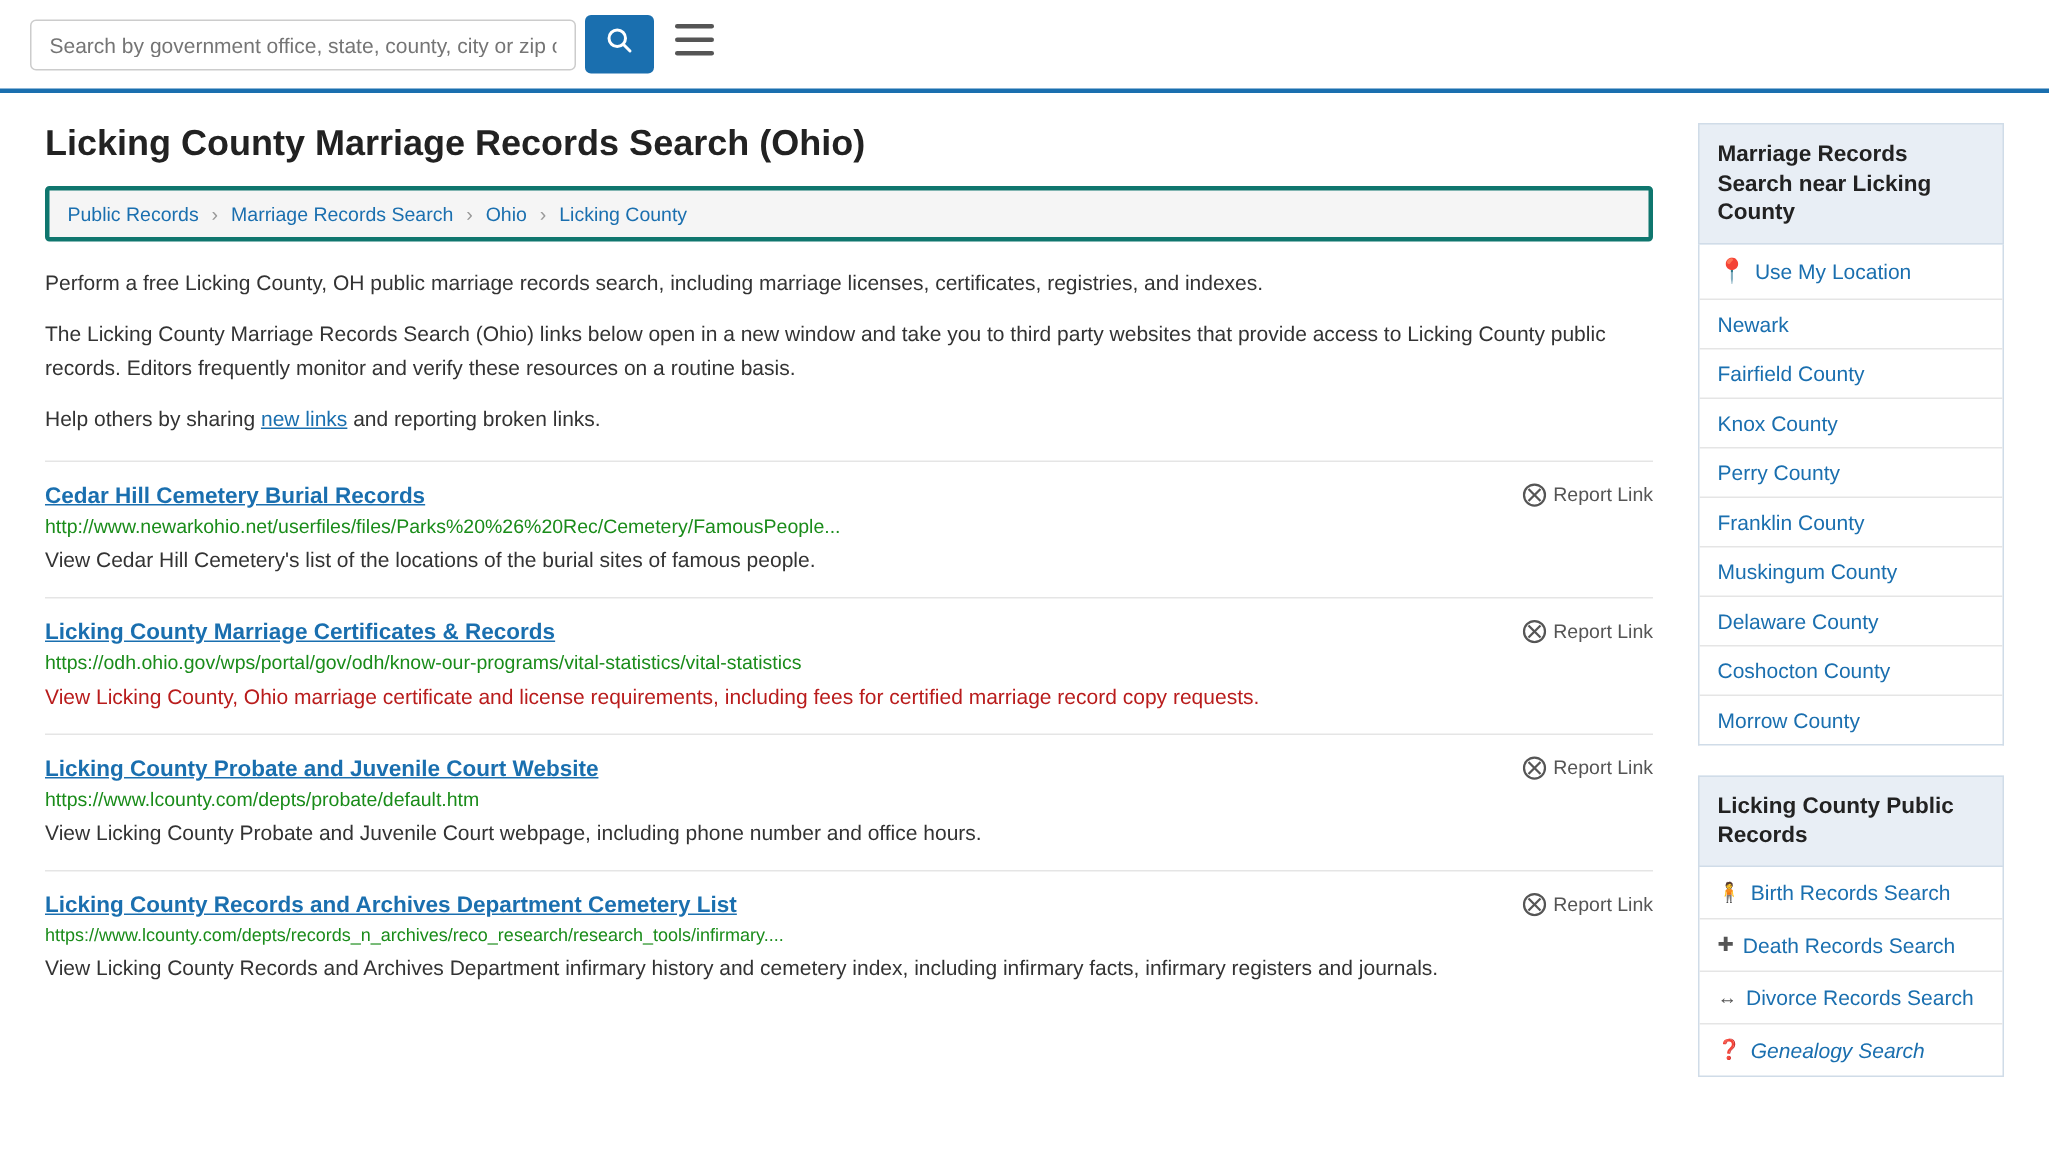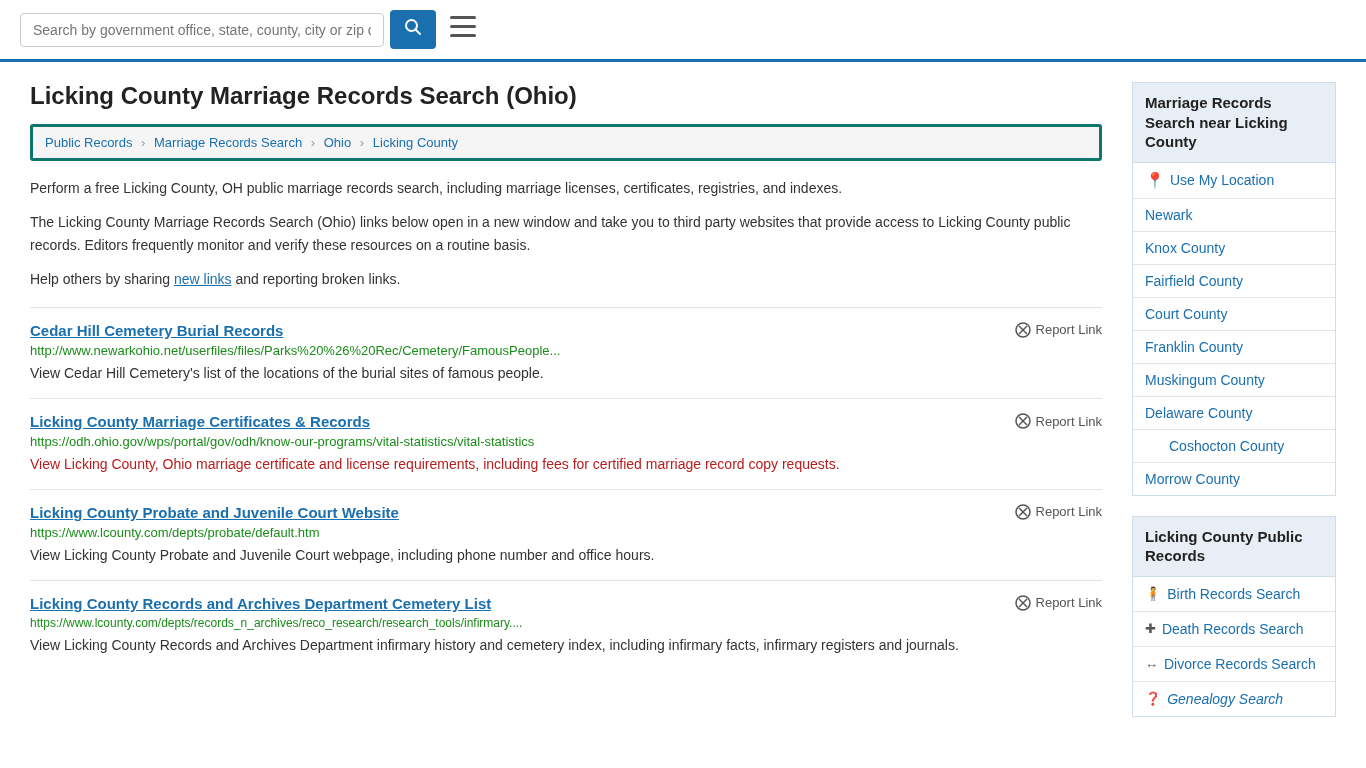--- a/index.html
+++ b/index.html
@@ -212,21 +212,21 @@
                 <line x1="4" y1="4" x2="12" y2="12" stroke="#555" stroke-width="1.5"></line>
                 <line x1="12" y1="4" x2="4" y2="12" stroke="#555" stroke-width="1.5"></line>
               </svg>
         Report Link
       </span>
     </div>
     <div style="color:#1a8c1a;font-size:13px;margin-bottom:5px;word-break:break-all;">http://www.newarkohio.net/userfiles/files/Parks%20%26%20Rec/Cemetery/FamousPeople...</div>
     <div style="font-size:14px;color:#333;line-height:1.5;">View Cedar Hill Cemetery's list of the locations of the burial sites of famous people.</div>
   </div>
         <div class="result-item" style="border-top: 1px solid rgb(229, 229, 229); padding-top: 14px; padding-bottom: 14px;">
-    <div style="display:flex;align-items:center;justify-content:space-between;margin-bottom:4px;">
+    <div style="display:flex;align-items:flex-start;justify-content:space-between;margin-bottom:4px;">
       <a href="#" style="font-size:15px;font-weight:bold;color:#1a6faf;text-decoration:underline;">Licking County Marriage Certificates &amp; Records</a>
       <span style="display:flex;align-items:center;gap:5px;font-size:13px;color:#555;cursor:pointer;white-space:nowrap;margin-left:10px;">
         <svg width="16" height="16" viewBox="0 0 16 16" fill="none">
                 <circle cx="8" cy="8" r="7" stroke="#555" stroke-width="1.5"></circle>
                 <line x1="4" y1="4" x2="12" y2="12" stroke="#555" stroke-width="1.5"></line>
                 <line x1="12" y1="4" x2="4" y2="12" stroke="#555" stroke-width="1.5"></line>
               </svg>
         Report Link
       </span>
     </div>
@@ -270,27 +270,27 @@
 
     <div class="sidebar-section">
       <div class="sidebar-section-title" style="background:#e8eef5;border:1px solid #d0dce8;padding:10px 12px;font-size:15px;font-weight:bold;color:#222;line-height:1.3;">Marriage Records Search near Licking County</div>
       <div class="sidebar-list" style="border:1px solid #d0dce8;border-top:none;">
         <div class="use-location" style="display:flex;align-items:center;gap:5px;padding:8px 12px;border-bottom:1px solid #e5e5e5;">
           <span style="color:#1a6faf;font-size:16px;">📍</span>
           <a href="#" style="color:#1a6faf;text-decoration:none;font-size:14px;">Use My Location</a>
         </div>
         <div id="nearby-items-container">
             <div style="padding: 8px 12px; border-bottom: 1px solid rgb(229, 229, 229); font-size: 14px;"><a href="#" style="color:#1a6faf;text-decoration:none;">Newark</a></div>
+            <div style="padding: 8px 12px; border-bottom: 1px solid rgb(229, 229, 229); font-size: 14px;"><a href="#" style="color:#1a6faf;text-decoration:none;">Fairfield County</a></div>
             <div style="padding: 8px 12px; border-bottom: 1px solid rgb(229, 229, 229); font-size: 14px;"><a href="#" style="color:#1a6faf;text-decoration:none;">Knox County</a></div>
-            <div style="padding: 8px 12px; border-bottom: 1px solid rgb(229, 229, 229); font-size: 14px;"><a href="#" style="color:#1a6faf;text-decoration:none;">Fairfield County</a></div>
-            <div style="padding: 8px 12px; border-bottom: 1px solid rgb(229, 229, 229); font-size: 14px;"><a href="#" style="color:#1a6faf;text-decoration:none;">Court County</a></div>
+            <div style="padding: 8px 12px; border-bottom: 1px solid rgb(229, 229, 229); font-size: 14px;"><a href="#" style="color:#1a6faf;text-decoration:none;">Perry County</a></div>
             <div style="padding: 8px 12px; border-bottom: 1px solid rgb(229, 229, 229); font-size: 14px;"><a href="#" style="color:#1a6faf;text-decoration:none;">Franklin County</a></div>
             <div style="padding: 8px 12px; border-bottom: 1px solid rgb(229, 229, 229); font-size: 14px;"><a href="#" style="color:#1a6faf;text-decoration:none;">Muskingum County</a></div>
             <div style="padding: 8px 12px; border-bottom: 1px solid rgb(229, 229, 229); font-size: 14px;"><a href="#" style="color:#1a6faf;text-decoration:none;">Delaware County</a></div>
-            <div style="padding: 8px 12px; border-bottom: 1px solid rgb(229, 229, 229); font-size: 14px;"><a href="#" style="color:#1a6faf;text-decoration:none;margin-left:24px;">Coshocton County</a></div>
+            <div style="padding: 8px 12px; border-bottom: 1px solid rgb(229, 229, 229); font-size: 14px;"><a href="#" style="color:#1a6faf;text-decoration:none;">Coshocton County</a></div>
             <div style="padding: 8px 12px; border-bottom: none; font-size: 14px;"><a href="#" style="color:#1a6faf;text-decoration:none;">Morrow County</a></div>
           </div>
       </div>
     </div>
 
     <div class="sidebar-section">
       <div class="sidebar-section-title" style="background:#e8eef5;border:1px solid #d0dce8;padding:10px 12px;font-size:15px;font-weight:bold;color:#222;line-height:1.3;">Licking County Public Records</div>
       <div class="sidebar-list" style="border:1px solid #d0dce8;border-top:none;">
         <div id="public-records-items-container">
             <div style="display: flex; align-items: center; gap: 6px; padding: 9px 12px; border-bottom: 1px solid rgb(229, 229, 229); font-size: 14px;">

